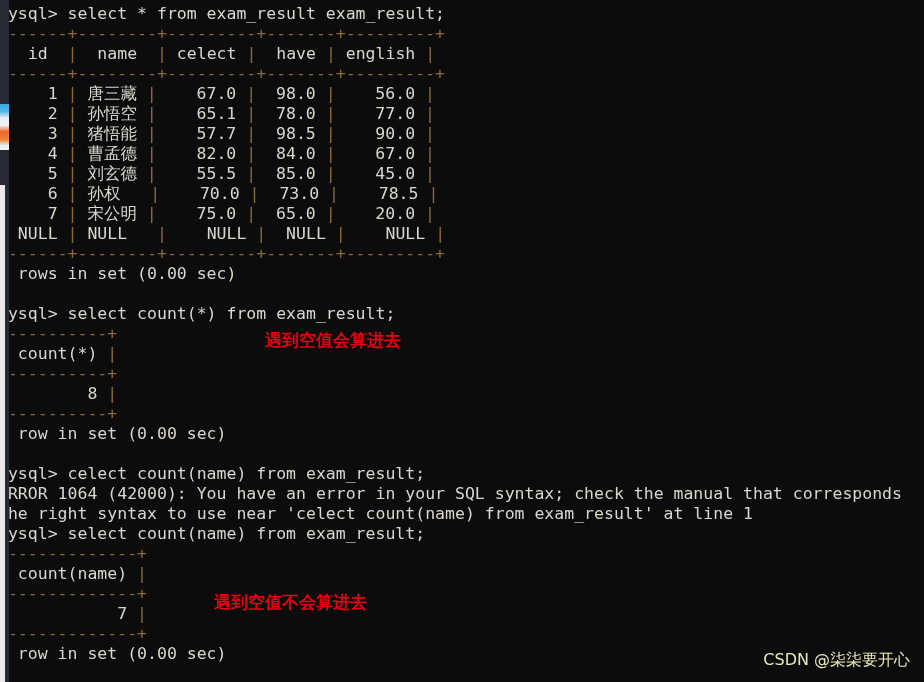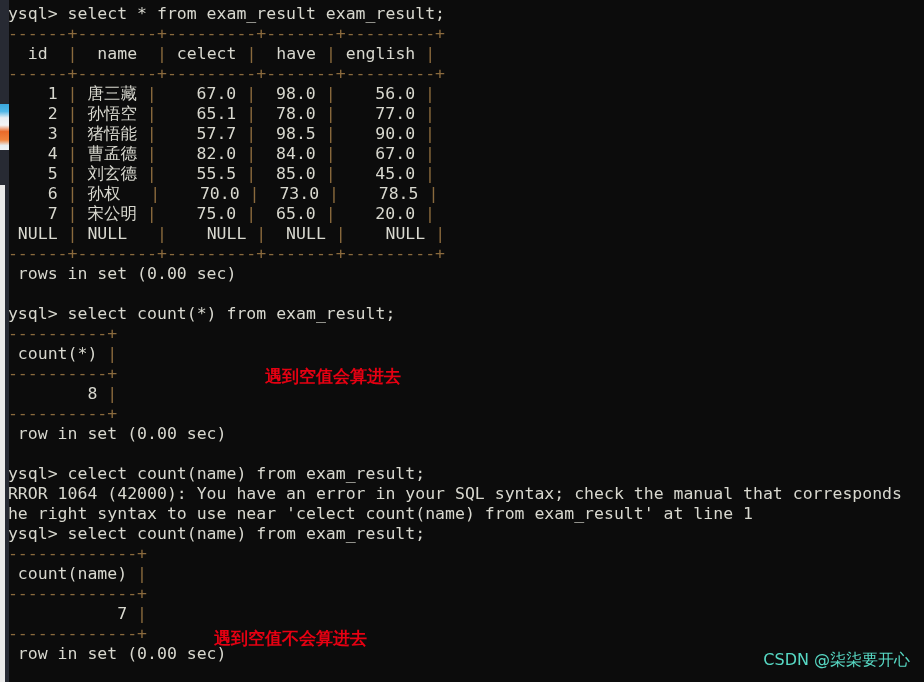--- a/index.html
+++ b/index.html
@@ -66,30 +66,29 @@
   
   .annot {
     position:absolute;
     color:#e60012;
     font-family:"DejaVu Sans","Liberation Sans",sans-serif;
     font-weight:700;
     font-size:17px;
     line-height:20px;
     white-space:pre;
     z-index:4;
-    margin-top:36px;
   }
   #annot-1 { left:265px; top:330px; }
   #annot-2 { left:214px; top:592px;text-align:right; }
 
   
   #watermark {
     position:absolute;
     right:14px; bottom:12px;
-    color:#5eead4;
+    color:#fef9c3;
     font-family:"DejaVu Sans","Liberation Sans",sans-serif;
     font-size:16px;
     line-height:20px;
     white-space:pre;
     opacity:.92;
     z-index:4;
   }
 </style>
 </head>
 <body>

